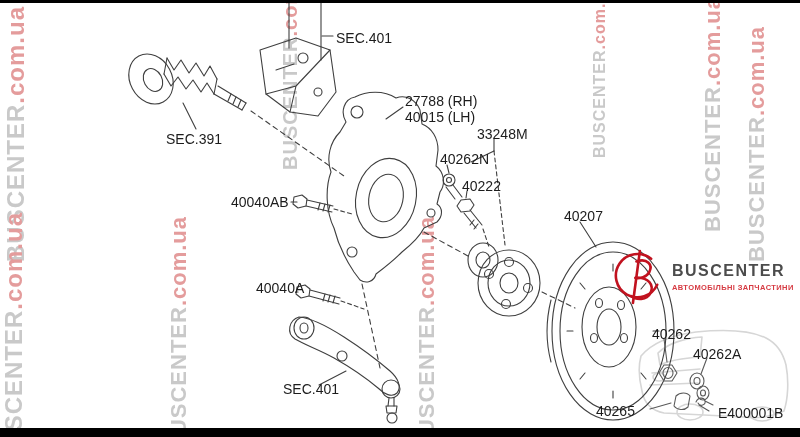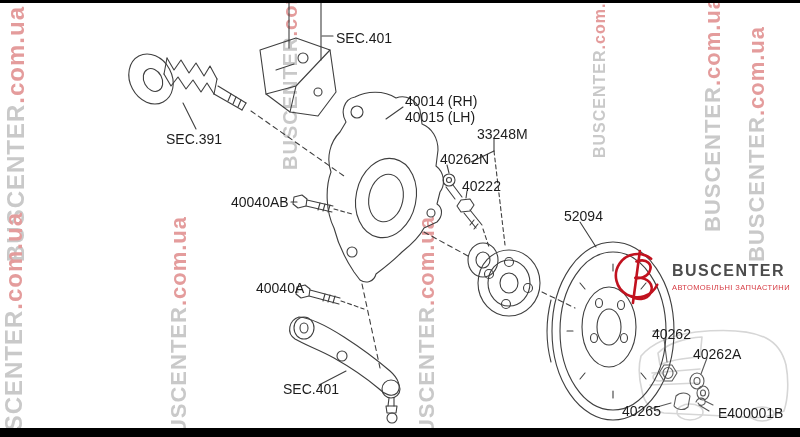--- a/index.html
+++ b/index.html
@@ -48,21 +48,21 @@
       gap: 7px;
     }
     .logo-name {
       font-size: 16px;
       font-weight: bold;
       color: #4c4c4c;
       letter-spacing: 1.5px;
     }
     .logo-tagline {
       font-size: 7.5px;
-      font-weight: normal;
+      font-weight: bold;
       color: #d63a42;
       letter-spacing: 0.4px;
       margin-top: 3px;
       white-space: nowrap;
     }
   </style>
 </head>
 <body>
 
 <div class="stage">
@@ -214,32 +214,32 @@
         <path d="M707,358 L701,374"></path>
         <path d="M676,396 C680,392 687,392 690,396 L688,407 C684,411 677,410 674,406 Z"></path>
         <path d="M696,402 C698,397 704,397 705,401 C706,405 700,407 698,403 M699,405 L709,411 M705,401 L713,405"></path>
         <path d="M650,409 L671,403"></path>
       </g>
     </g>
   </svg>
 
   <div class="part-label" style="left:336px;top:31px">SEC.401</div>
   <div class="part-label" style="left:166px;top:132px">SEC.391</div>
-  <div class="part-label" style="left:405px;top:94px">40014 (RH)</div>
+  <div class="part-label" style="left:405px;top:94px">27788 (RH)</div>
   <div class="part-label" style="left:405px;top:110px">40015 (LH)</div>
   <div class="part-label" style="left:477px;top:127px">33248M</div>
   <div class="part-label" style="left:440px;top:152px">40262N</div>
   <div class="part-label" style="left:462px;top:179px">40222</div>
   <div class="part-label" style="left:231px;top:195px">40040AB</div>
   <div class="part-label" style="left:256px;top:281px">40040A</div>
-  <div class="part-label" style="left:564px;top:209px">52094</div>
+  <div class="part-label" style="left:564px;top:209px">40207</div>
   <div class="part-label" style="left:283px;top:382px">SEC.401</div>
   <div class="part-label" style="left:652px;top:327px">40262</div>
   <div class="part-label" style="left:693px;top:347px">40262A</div>
-  <div class="part-label" style="left:622px;top:404px">40265</div>
+  <div class="part-label" style="left:596px;top:404px">40265</div>
   <div class="part-label" style="left:718px;top:406px">E400001B</div>
 
   <div class="logo">
     <svg width="52" height="62" viewBox="0 0 60 66">
       <g stroke="#c1121f" fill="none" stroke-width="3" stroke-linecap="round">
         <path d="M44,12 A 25 25 0 1 0 51,42"></path>
         <path d="M31,3 L23,63"></path>
         <path d="M27,15 C40,11 46,19 42,27 C39,33 31,35 26,34"></path>
         <path d="M26,34 C41,33 48,42 43,52 C39,60 27,60 21,55"></path>
       </g>

